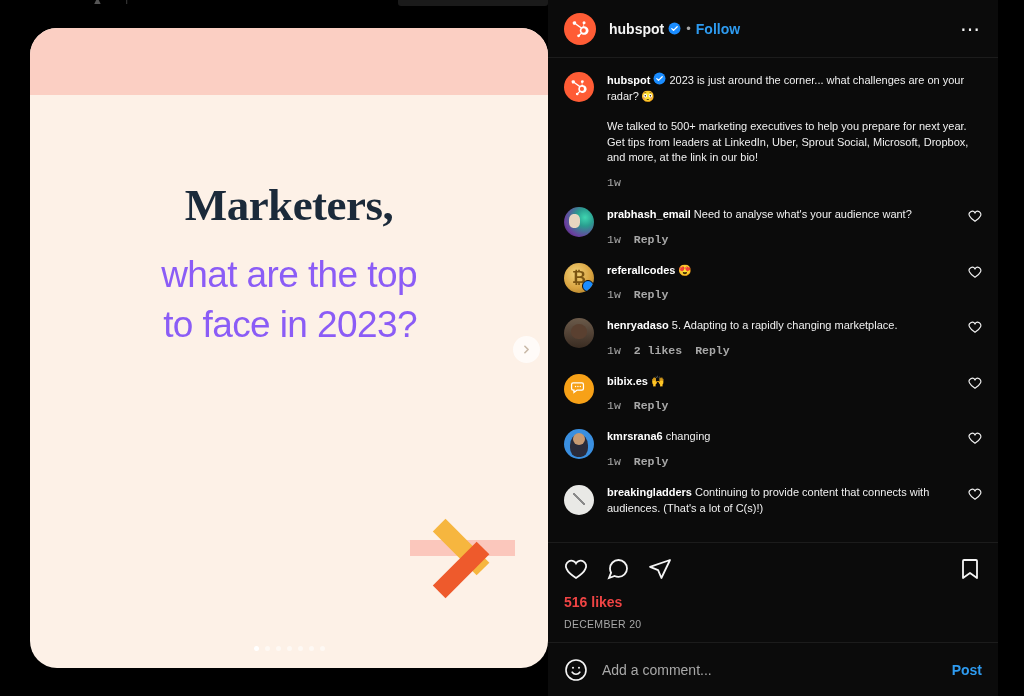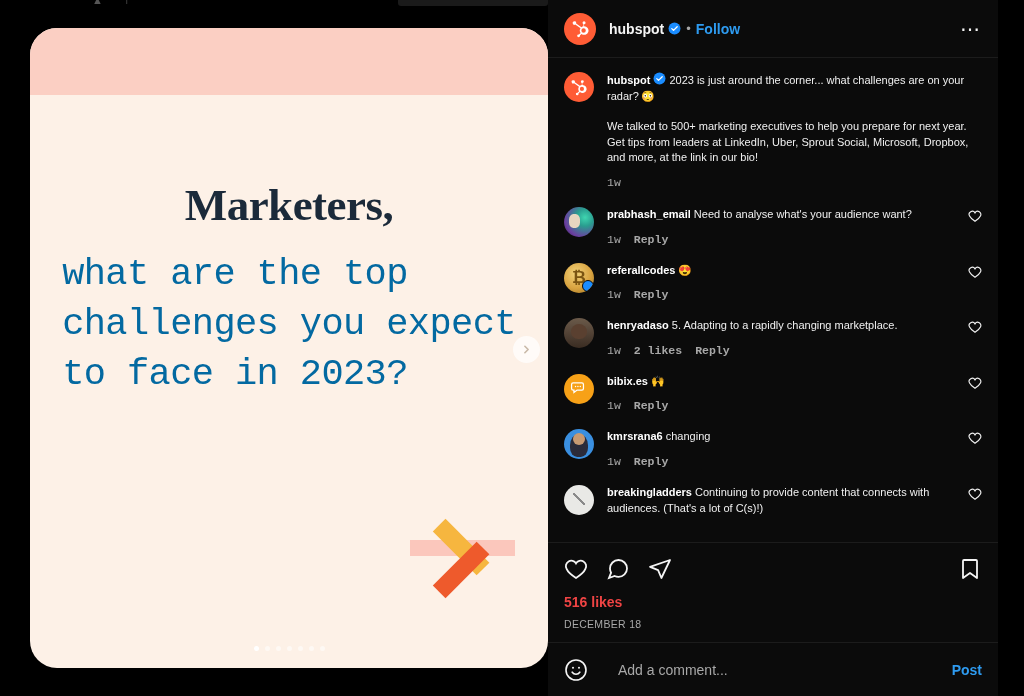--- a/index.html
+++ b/index.html
@@ -30,23 +30,23 @@
   .slide-body {
     position:absolute; left:0; top:67px; width:100%; height:573px;
     display:flex; flex-direction:column; align-items:center;
   }
   .headline-serif {
     font-family:"Liberation Serif", serif;
     font-weight:700; font-size:45px; color:#1b2a3a;
     letter-spacing:-0.5px; margin-top:88px; line-height:1;
   }
   .headline-sans {
-    font-family:Liberation Mono, monospace;
-    font-size:37px; color:#0369a1; line-height:1.35;
-    text-align:left; margin-top:22px; font-weight:400; letter-spacing:-0.6px;
+    font-family:Liberation Sans, sans-serif;
+    font-size:37px; color:#8b5cf6; line-height:1.35;
+    text-align:right; margin-top:22px; font-weight:400; letter-spacing:-0.6px;
     max-width:470px;
   }
   
   .arrow-wrap { position:absolute; left:380px; top:482px; width:130px; height:75px; }
   .arrow-shaft { position:absolute; left:0; top:30px; width:105px; height:16px; background:#fbc7bc; }
   .arrow-up {
     position:absolute; left:64px; top:-3px; width:18px; height:62px; background:#f6b63f;
     transform:rotate(-45deg); transform-origin:50% 100%;
   }
   .arrow-down {
@@ -131,21 +131,21 @@
   }
   .action-icons { display:flex; align-items:center; gap:18px; }
   .action-icons svg { width:24px; height:24px; cursor:pointer; }
   .save-icon { margin-left:auto; }
   .likes-count { margin-top:13px; font-size:14px; font-weight:700; color:#ef4444; }
   .post-date { margin-top:8px; font-size:10.5px; color:#a8a8a8; letter-spacing:0.3px; }
 
   
   .add-comment {
     flex:0 0 auto; height:54px; display:flex; align-items:center;
-    padding:16px 16px; border-top:1px solid #1c1c1c;gap:16px;
+    padding:16px 16px; border-top:1px solid #1c1c1c;
   }
   .emoji-btn svg { width:24px; height:24px; display:block; }
   .comment-input {
     flex:1 1 auto; background:transparent; border:none; outline:none;
     color:#f0f0f0; font-size:14px; margin-left:14px;
     font-family:"Liberation Sans", sans-serif;
   }
   .comment-input::placeholder { color:#a8a8a8; }
   .post-btn {
     color:#2e9bf0; font-size:14px; font-weight:600; background:none; border:none;
@@ -168,21 +168,20 @@
     <div class="story-av img" style="left:906px;"></div>
   </div>
 
   <div class="post-image">
     <div class="band-pink"></div>
 
     <div class="slide-body">
       <div class="headline-serif">Marketers,</div>
       <div class="headline-sans">
         <div>what are the top</div>
-        <div>challenges you expect</div>
         <div>to face in 2023?</div>
       </div>
     </div>
 
     <div class="arrow-wrap">
       <div class="arrow-shaft"></div>
       <div class="arrow-up"></div>
       <div class="arrow-down"></div>
     </div>
 
@@ -359,21 +358,21 @@
           <path d="M21 11.5a8.4 8.4 0 0 1-8.5 8.4 8.8 8.8 0 0 1-3.9-.9L3 21l2.1-5.3a8.3 8.3 0 0 1-1.1-4.2 8.5 8.5 0 1 1 17 0z"></path>
         </svg>
         <svg viewBox="0 0 24 24" fill="none" stroke="#f5f5f5" stroke-width="1.8" stroke-linejoin="round">
           <path d="M22 3L2 9.8l8.1 3.3L13.4 21z"></path>
         </svg>
         <svg class="save-icon" viewBox="0 0 24 24" fill="none" stroke="#f5f5f5" stroke-width="1.8" stroke-linejoin="round">
           <path d="M19 21l-7-5-7 5V4a1 1 0 0 1 1-1h12a1 1 0 0 1 1 1z"></path>
         </svg>
       </div>
       <div class="likes-count">516 likes</div>
-      <div class="post-date">DECEMBER 18</div>
+      <div class="post-date">DECEMBER 20</div>
     </div>
 
     <div class="add-comment">
       <span class="emoji-btn">
         <svg viewBox="0 0 24 24" fill="none" stroke="#f5f5f5" stroke-width="1.6">
           <circle cx="12" cy="12" r="10"></circle>
           <path d="M8.2 14.2a4.6 4.6 0 0 0 7.6 0" stroke-linecap="round"></path>
           <circle cx="9" cy="9.8" r="1" fill="#f5f5f5" stroke="none"></circle>
           <circle cx="15" cy="9.8" r="1" fill="#f5f5f5" stroke="none"></circle>
         </svg>

